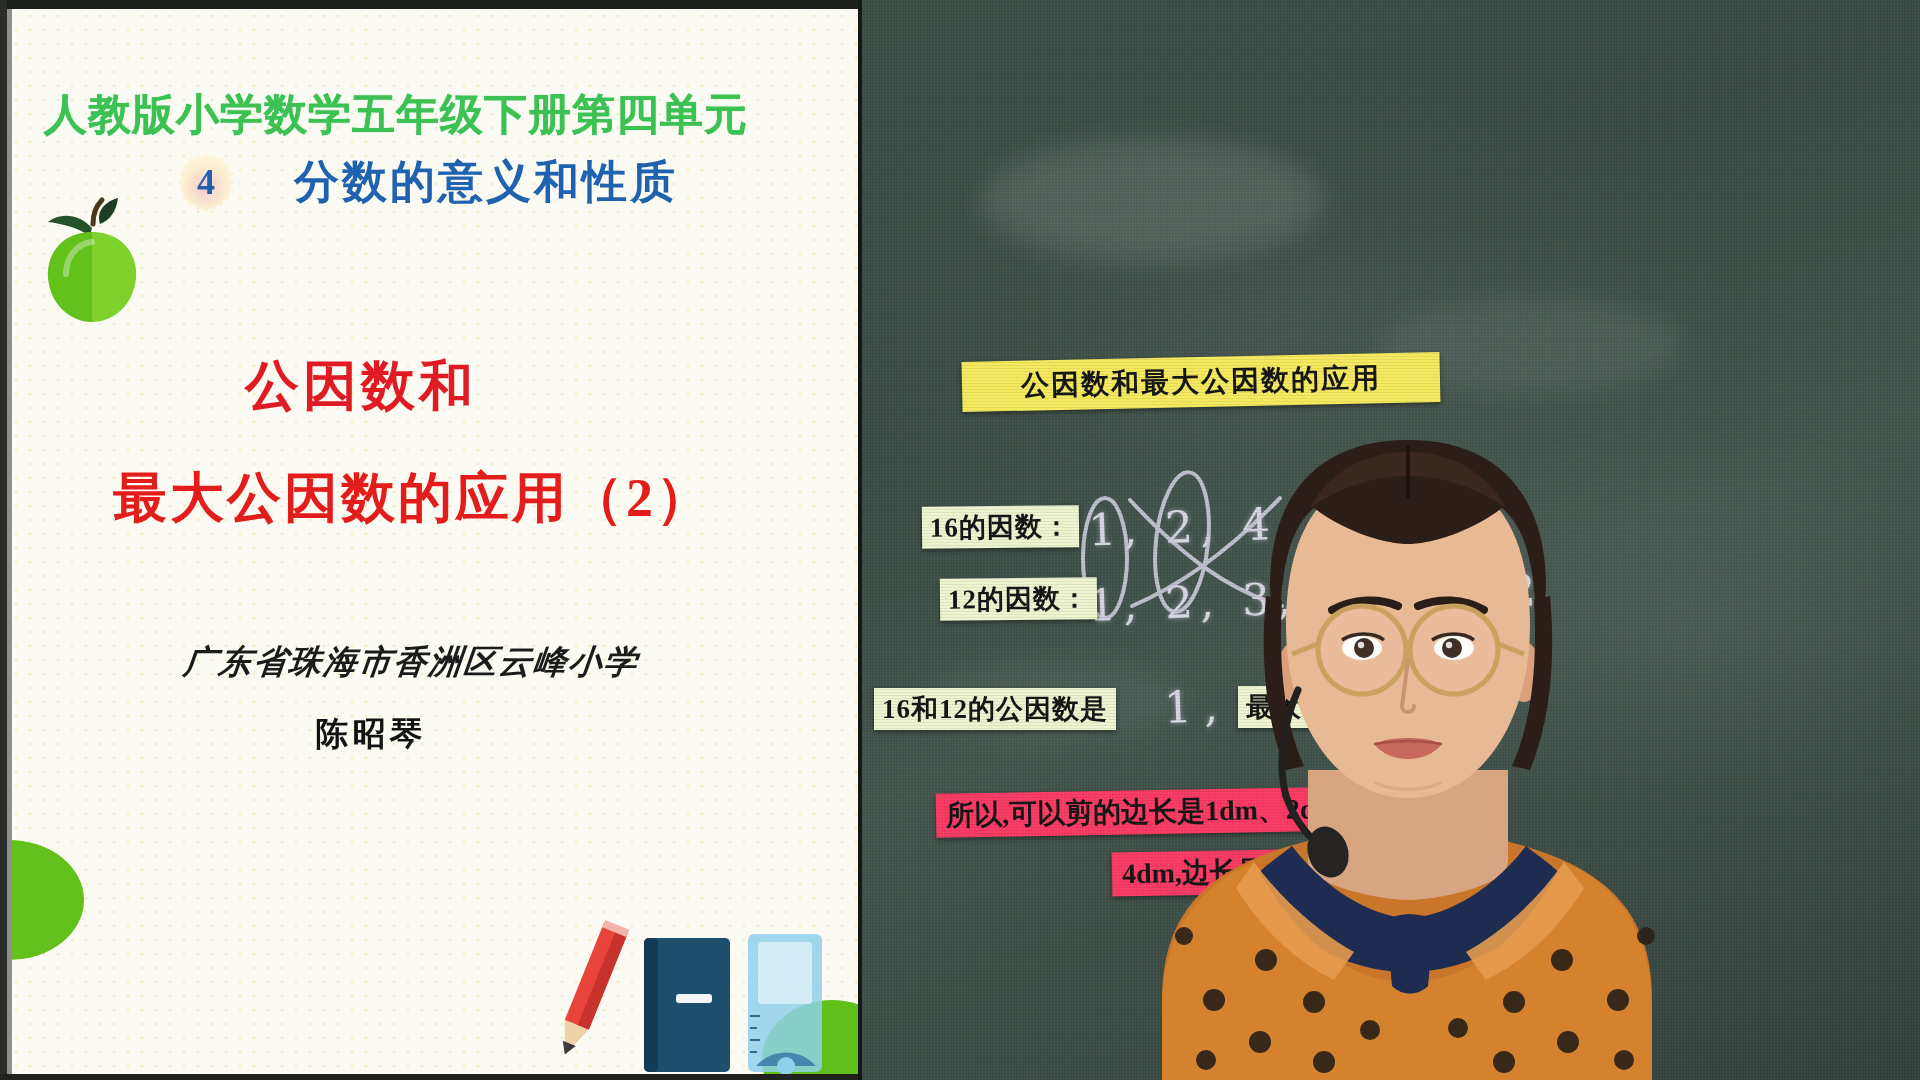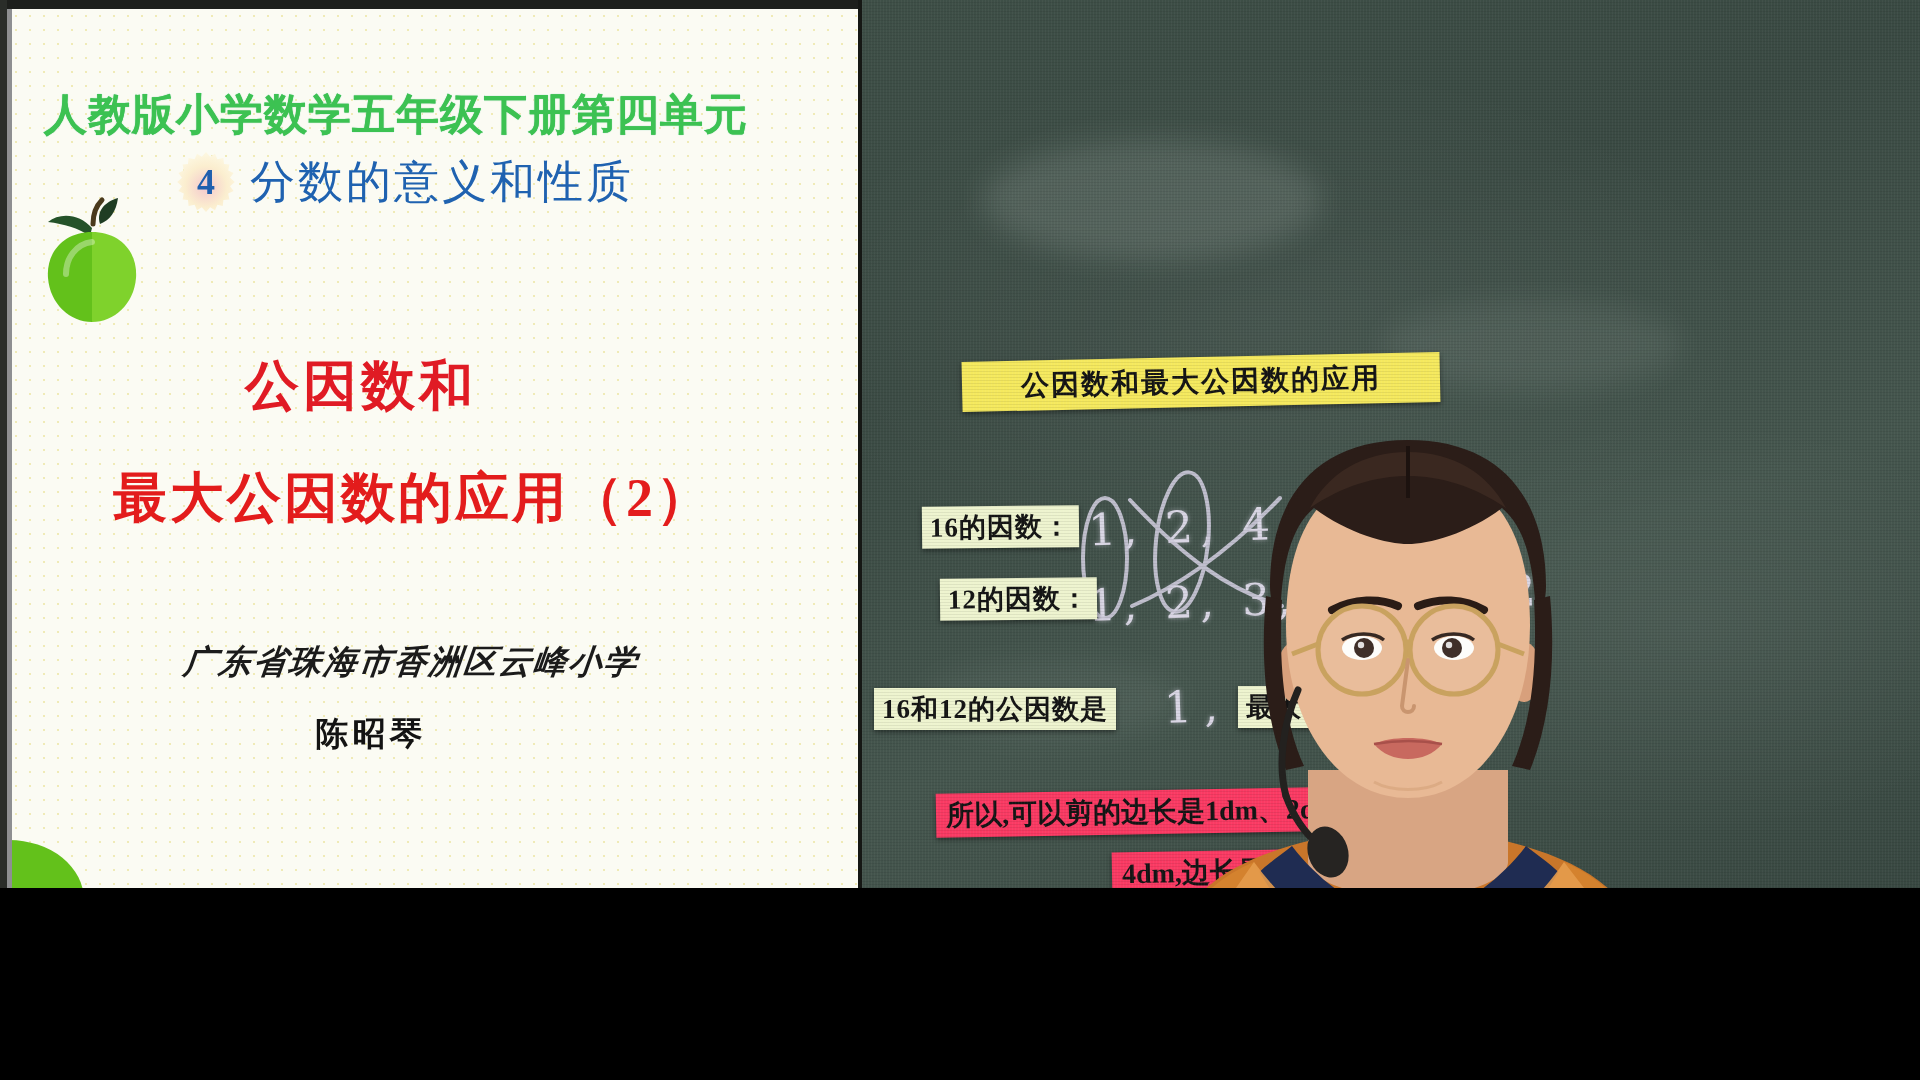--- a/index.html
+++ b/index.html
@@ -1,17 +1,17 @@
 <!DOCTYPE html>
 <html><head>
 <meta charset="utf-8">
 <style>
   html,body{margin:0;padding:0;background:#000;}
   body{width:1920px;height:1080px;overflow:hidden;font-family:"Liberation Sans",sans-serif;}
-  #stage{position:relative;width:1920px;height:888px;overflow:hidden;background:#f9a8d4;}
+  #stage{position:relative;width:1920px;height:1080px;overflow:hidden;background:#f9a8d4;}
 
   
   #slide{
     position:absolute;left:0;top:0;width:862px;height:1080px;
     background:#fbfbf3;
     background-image:
       radial-gradient(circle at 2px 2px, rgba(214,196,40,.30) 1.1px, transparent 1.3px);
     background-size:14px 14px;
     overflow:hidden;
   }
@@ -47,22 +47,22 @@
   #badge .star{
     position:absolute;inset:0;
     background:radial-gradient(circle at 50% 58%, #f4c7cd 0%, #fbeecf 45%, #fdf8e2 75%);
     clip-path:polygon(50% 0%,57% 8%,65% 3%,69% 12%,79% 10%,80% 20%,89% 21%,87% 31%,96% 35%,90% 43%,98% 50%,90% 57%,96% 65%,87% 69%,89% 79%,79% 80%,78% 90%,69% 88%,65% 97%,57% 92%,50% 100%,43% 92%,35% 97%,31% 88%,21% 90%,20% 80%,11% 79%,13% 69%,4% 65%,10% 57%,2% 50%,10% 43%,4% 35%,13% 31%,11% 21%,20% 20%,21% 10%,31% 12%,35% 3%,43% 8%);
   }
   #badge .num{
     position:relative;z-index:2;font-family:"Liberation Serif",serif;
     font-size:36px;font-weight:bold;color:#1f5fae;
   }
   #hdr2{
-    font-family:"Liberation Serif",serif;font-weight:normal;
-    font-size:45px;color:#1f62b0;letter-spacing:3px;white-space:nowrap;
+    font-family:"Liberation Serif",serif;font-weight:bold;
+    font-size:45px;color:#1f62b0;letter-spacing:3px;white-space:nowrap;margin-left:44px;
   }
 
   
   #apple{position:absolute;left:30px;top:190px;width:130px;height:140px;}
 
   
   #title1{
     position:absolute;left:0;top:350px;width:862px;text-align:center;
     font-family:"Liberation Serif",serif;font-weight:bold;
     font-size:54px;color:#e01b24;letter-spacing:4px;

